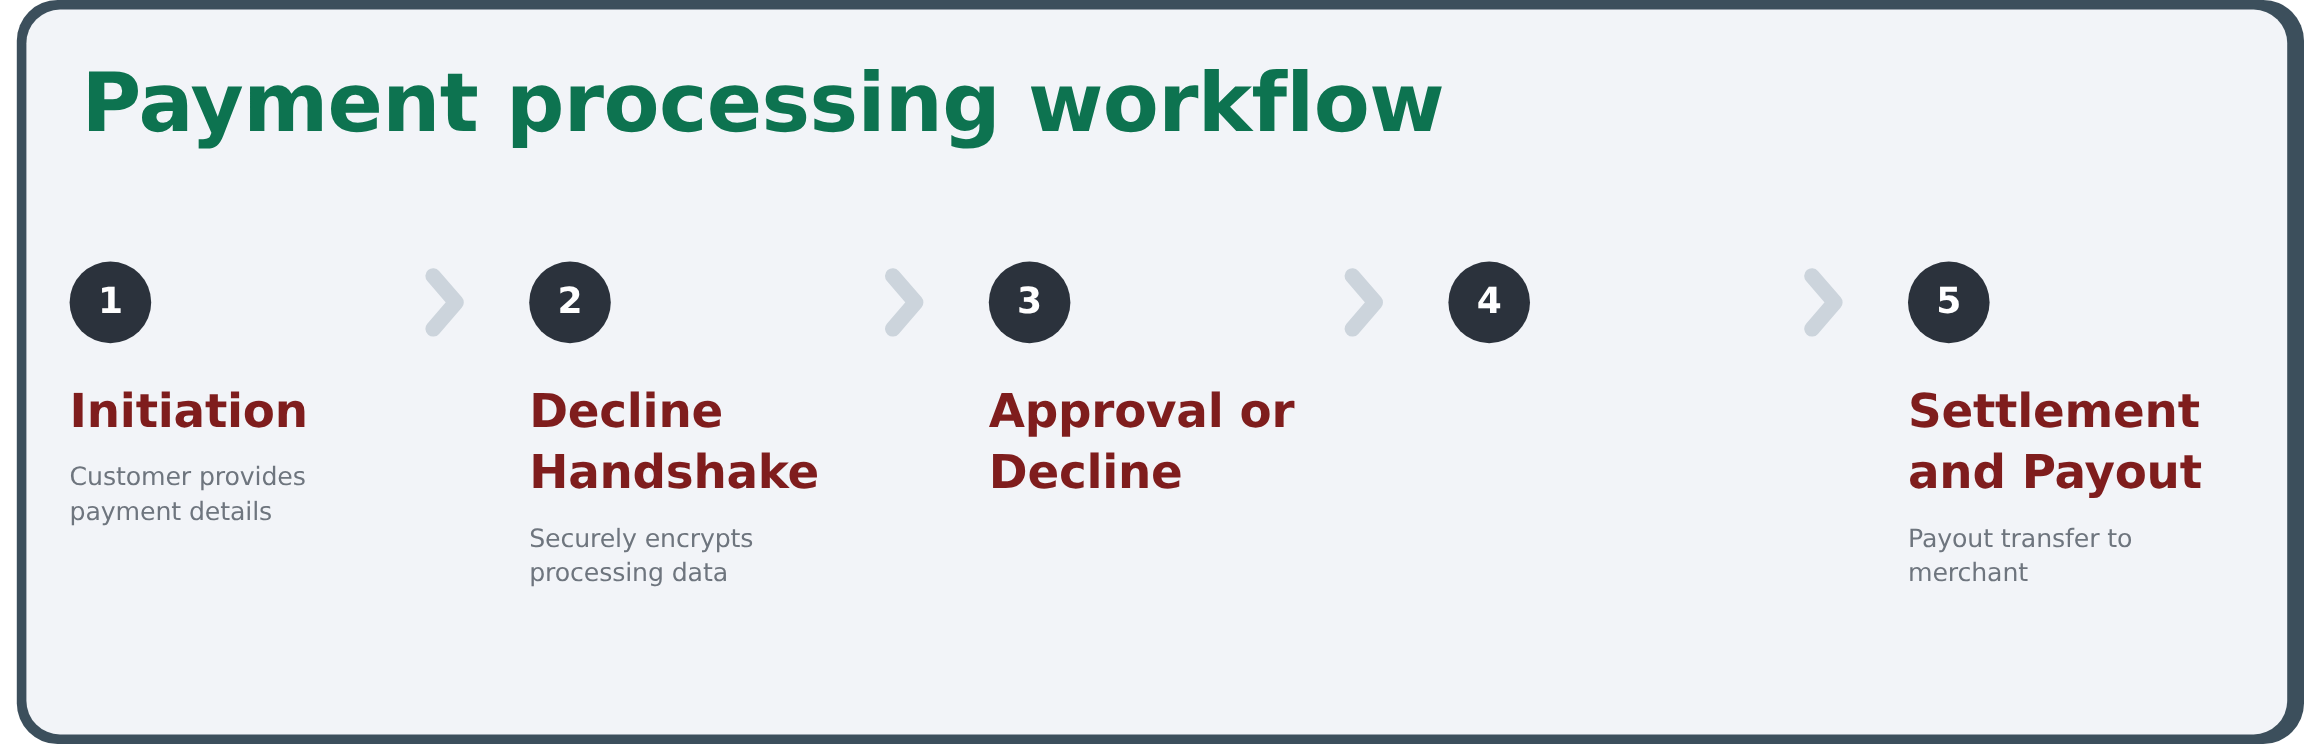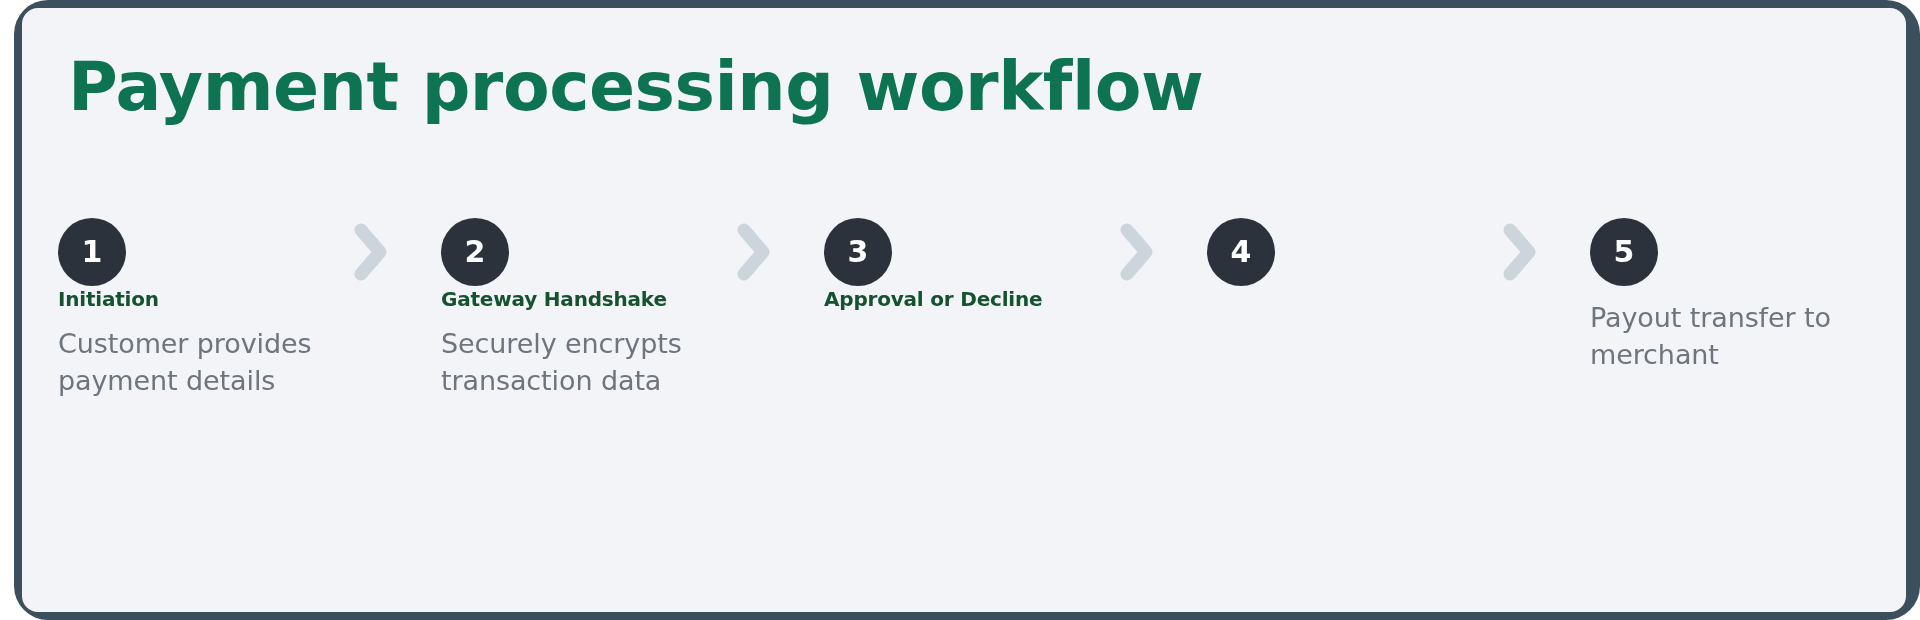--- a/index.html
+++ b/index.html
@@ -25,21 +25,21 @@
     border-radius: 34px;
   }
 
   .card {
     position: absolute;
     left: 22px;
     top: 8px;
     width: 1884px;
     height: 604px;
     background: #f2f4f8;
-    border-radius: 16px;
+    border-radius: 28px;
     overflow: hidden;
   }
 
   .page-title {
     position: absolute;
     left: 46px;
     top: 42px;
     font-size: 68px;
     font-weight: 700;
     letter-spacing: -0.5px;
@@ -70,30 +70,31 @@
     color: #ffffff;
     font-size: 30px;
     font-weight: 700;
     display: flex;
     align-items: center;
     justify-content: center;
     line-height: 1;
   }
 
   .step-title {
-    font-size: 20px;
+    margin-top: 32px;
+    font-size: 39px;
     font-weight: 700;
-    color: #14532d;
+    color: #7f1d1d;
     line-height: 1.32;
     letter-spacing: -0.2px;
   }
 
   .step-desc {
     margin-top: 14px;
-    font-size: 27px;
+    font-size: 21px;
     font-weight: 400;
     color: #6e757e;
     line-height: 1.36;
     letter-spacing: -0.1px;
   }
 
   .connector {
     flex: 0 0 115px;
     height: 68px;
     display: flex;
@@ -128,22 +129,22 @@
         <svg width="34" height="58" viewBox="0 0 34 58" fill="none">
           <path d="M7 7 L26 29 L7 51" stroke="#ccd4dc" stroke-width="13" stroke-linecap="round" stroke-linejoin="round"></path>
         </svg>
       </span>
     </div>
 
     <div class="step">
       <div class="badge">
         <span>2</span>
       </div>
-      <div class="step-title">Gateway Handshake</div>
-      <div class="step-desc">Securely encrypts transaction data</div>
+      <div class="step-title">Decline Handshake</div>
+      <div class="step-desc">Securely encrypts processing data</div>
     </div>
 
     <div class="connector">
       <span>
         <svg width="34" height="58" viewBox="0 0 34 58" fill="none">
           <path d="M7 7 L26 29 L7 51" stroke="#ccd4dc" stroke-width="13" stroke-linecap="round" stroke-linejoin="round"></path>
         </svg>
       </span>
     </div>
 
@@ -173,17 +174,18 @@
         <svg width="34" height="58" viewBox="0 0 34 58" fill="none">
           <path d="M7 7 L26 29 L7 51" stroke="#ccd4dc" stroke-width="13" stroke-linecap="round" stroke-linejoin="round"></path>
         </svg>
       </span>
     </div>
 
     <div class="step">
       <div class="badge">
         <span>5</span>
       </div>
+      <div class="step-title">Settlement and Payout</div>
       <div class="step-desc">Payout transfer to merchant</div>
     </div>
 
   </div>
 </div>
 
 </body></html>

